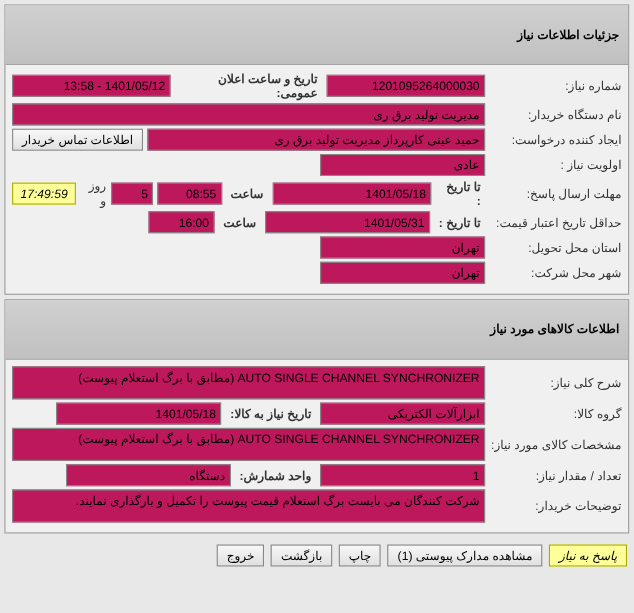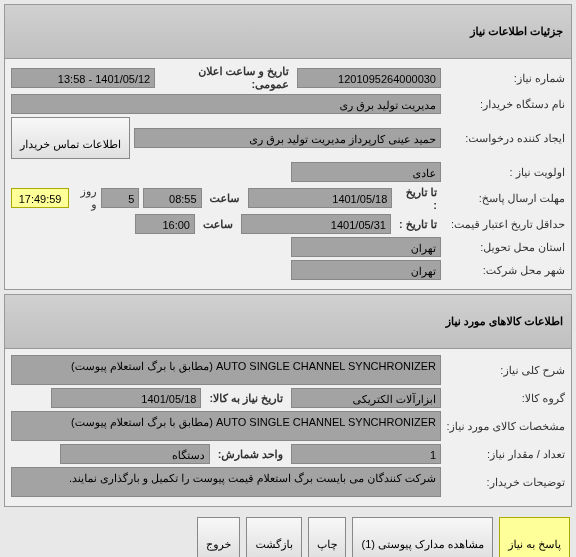--- a/index.html
+++ b/index.html
@@ -40,41 +40,42 @@
 }
 .label-inline {
   text-align: right;
   color: #333;
   font-size: 11px;
   padding: 0 4px;
   font-weight: bold;
 }
 .field {
   border: 1px solid #888;
-  background: #a3a3a3;
+  background: #be185d;
   padding: 2px 4px;
   font-size: 11px;
   height: 20px;
   line-height: 16px;
 }
 .field-wide { flex: 1; }
 .field-med { width: 150px; }
 .field-small { width: 60px; }
 .field-tiny { width: 40px; }
 .btn {
   background: linear-gradient(#f8f8f8, #e0e0e0);
   border: 1px solid #888;
-  padding: 20px 8px;
+  padding: 2px 8px;
   font-size: 11px;
   cursor: pointer;
   height: 20px;
 }
 .btn-yellow {
   background: #ffff99;
   border: 1px solid #aaaa00;
+  font-style: italic;
 }
 .buttons-bar {
   display: flex;
   gap: 6px;
   padding: 6px;
   justify-content: flex-start;
 }
 .trailing-text {
   font-size: 11px;
   color: #333;

